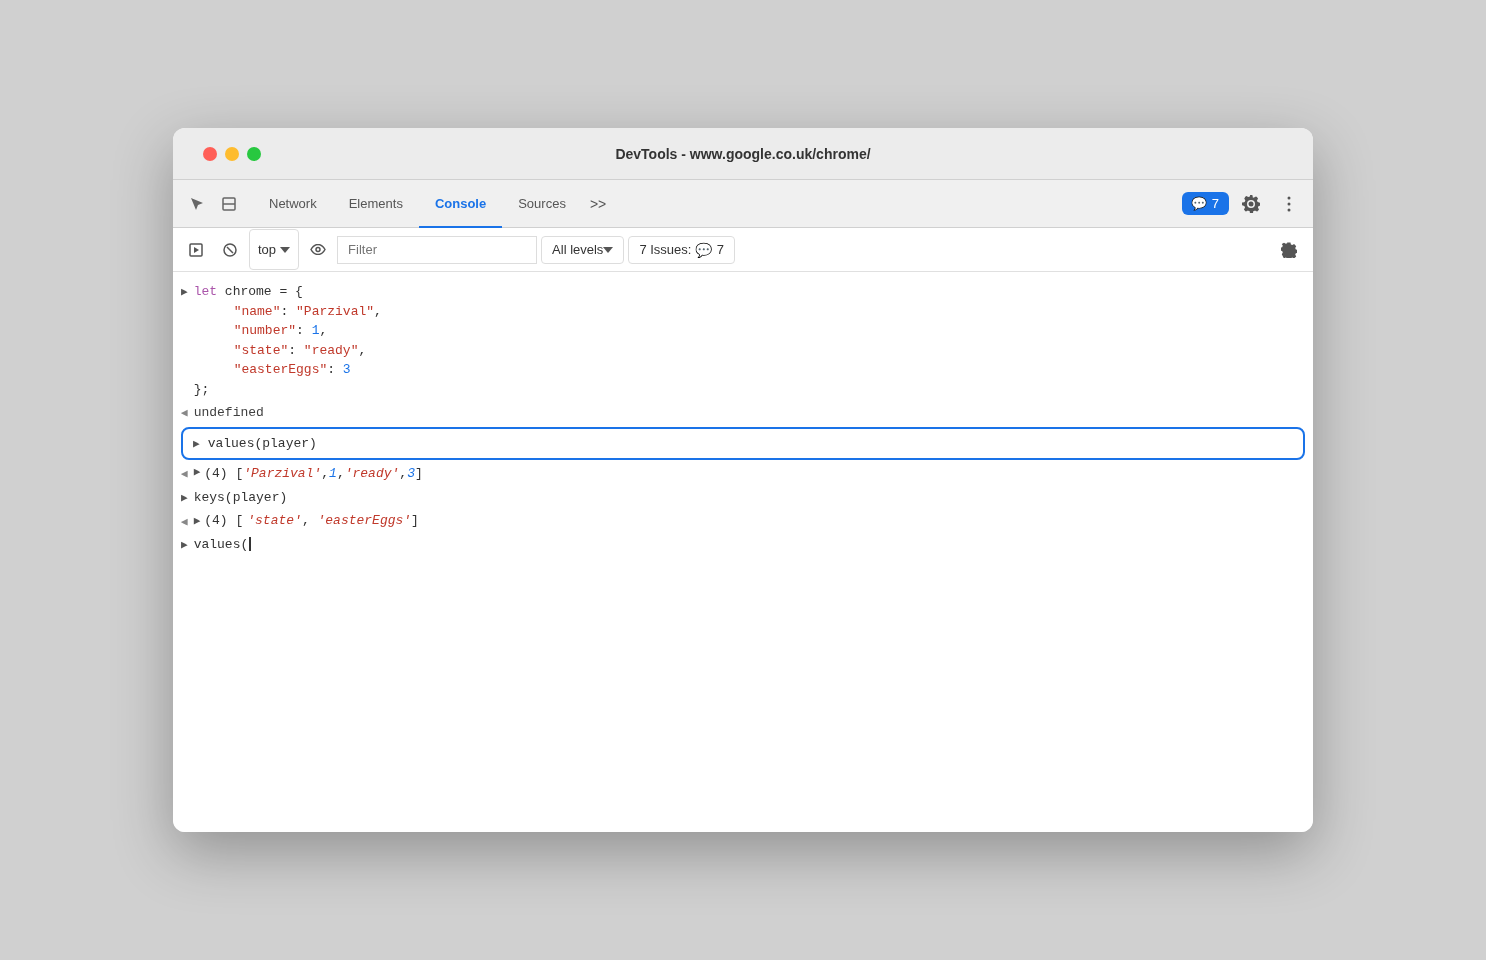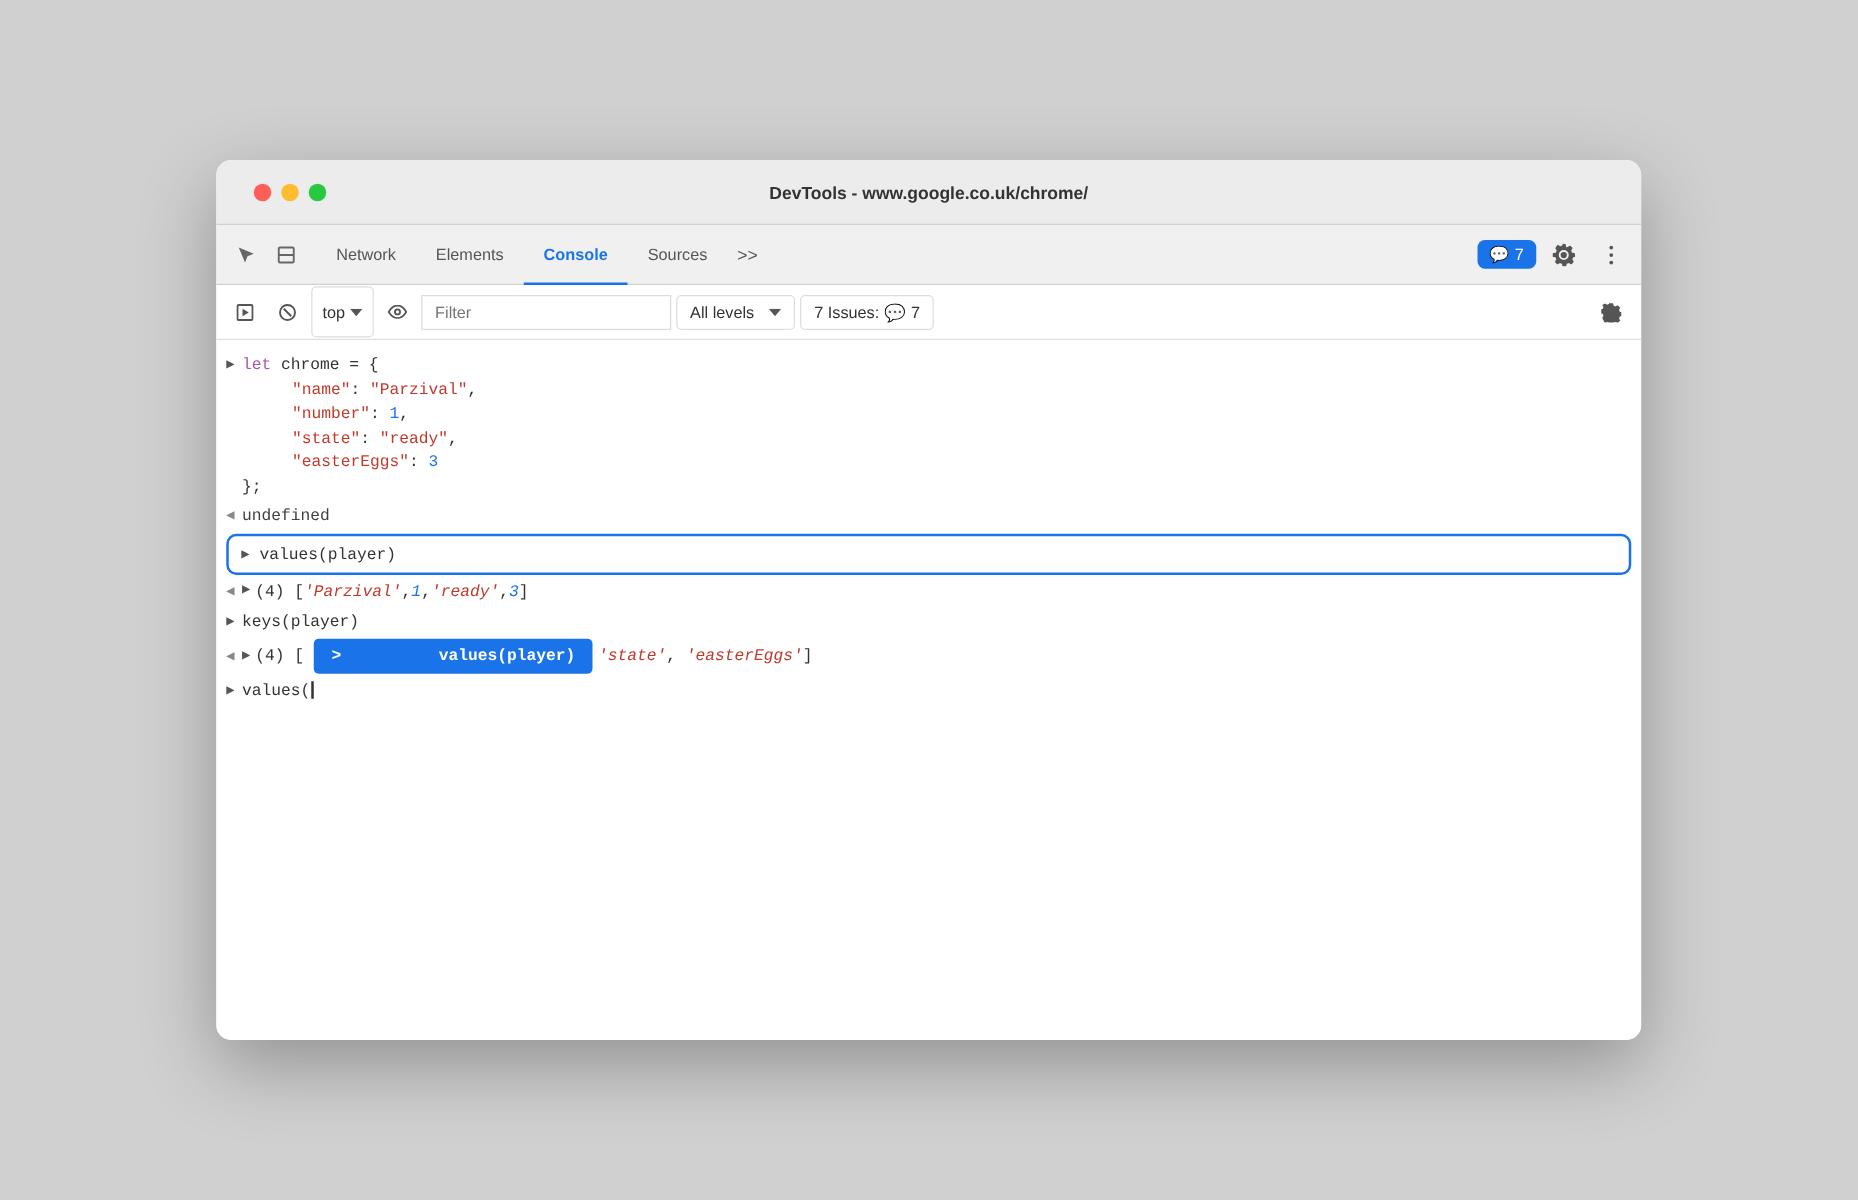--- a/index.html
+++ b/index.html
@@ -158,21 +158,21 @@
       padding: 0 10px;
       font-size: 13px;
       color: #999;
       width: 200px;
       outline: none;
       background: white;
     }
     .levels-selector {
       display: flex;
       align-items: center;
-      gap: 12px;
+      gap: 0;
       padding: 4px 10px;
       border-radius: 4px;
       cursor: pointer;
       font-size: 13px;
       color: #333;
       border: 1px solid #ddd;
       background: white;
       height: 28px;
     }
     .issues-pill {
@@ -403,23 +403,20 @@
 
     <div class="console-line">
       <span class="arrow right">▶</span>
       <span class="plain">keys(player)</span>
     </div>
 
     <div class="console-line" style="position: relative; align-items: center;">
       <span class="arrow left">◀</span>
       <span class="plain" style="color:#555; font-size:11px; margin-right:4px;">▶</span>
       <span class="plain">(4) [</span>
-      <div class="autocomplete-dropdown">
-        &gt;&nbsp;&nbsp;&nbsp;&nbsp;&nbsp;&nbsp;&nbsp;&nbsp;&nbsp;&nbsp;values(player)
-      </div>
       <span class="plain" style="margin-left: 4px;"><span class="italic-str">'state'</span><span class="plain">, </span><span class="italic-str">'easterEggs'</span><span class="plain">]</span></span>
     </div>
 
     <div class="console-line last-line">
       <span class="arrow right">▶</span>
       <span class="plain">values(<span class="cursor"></span></span>
     </div>
 
   </div>
 </div>

